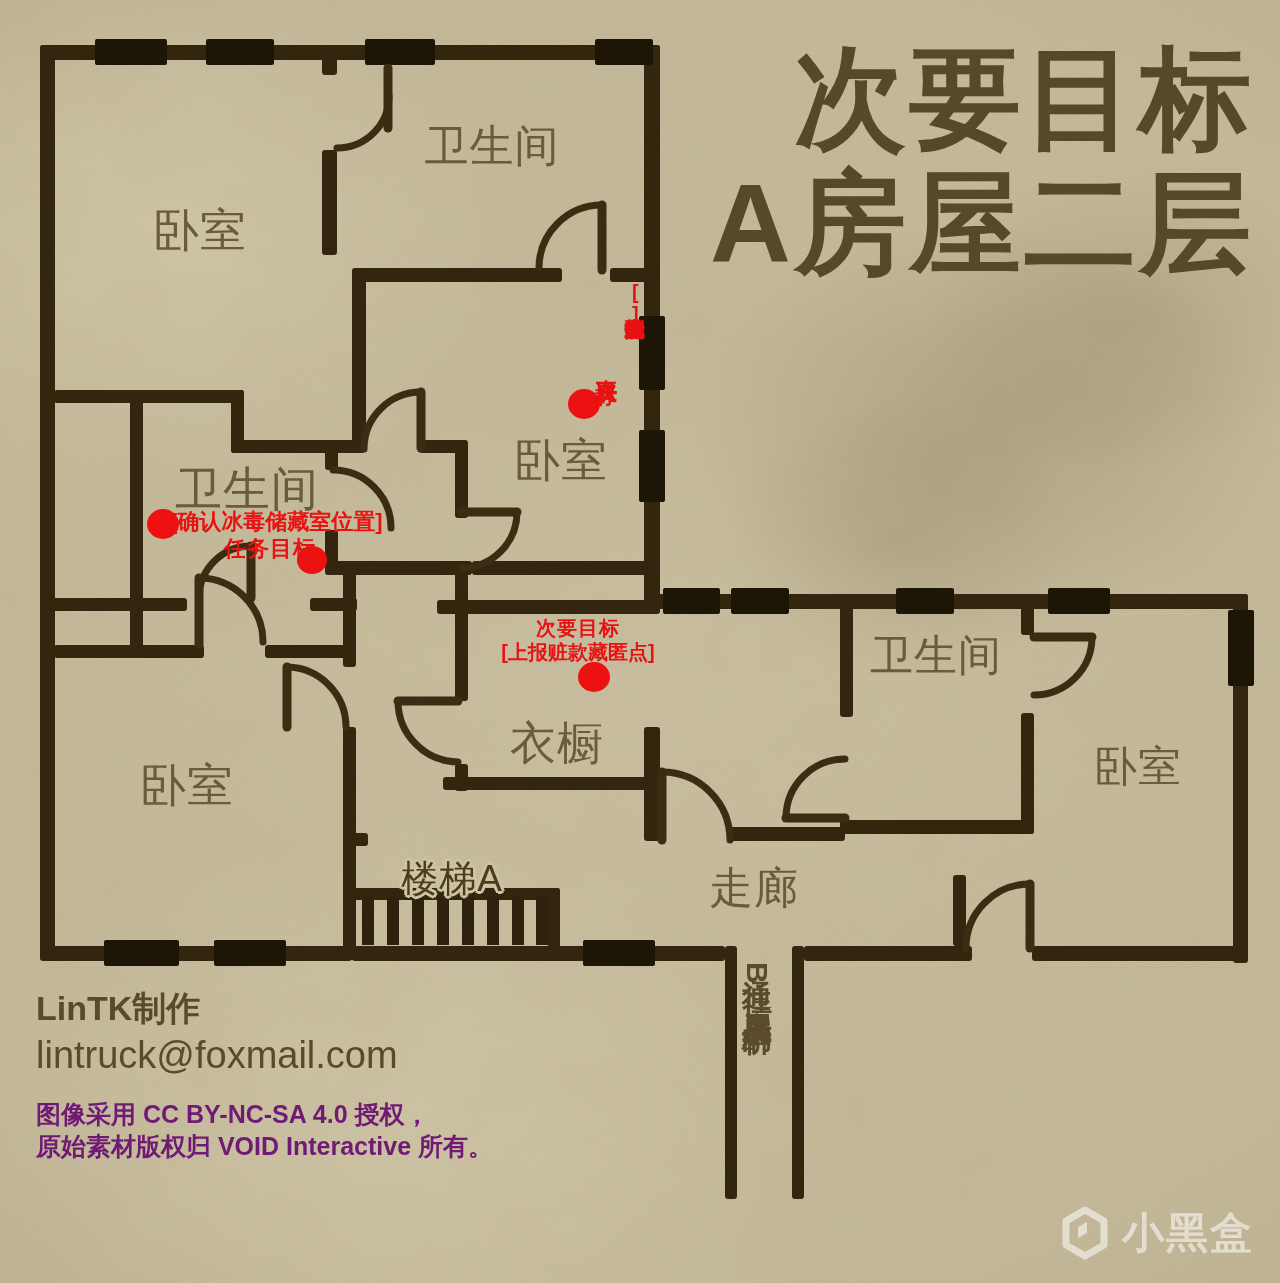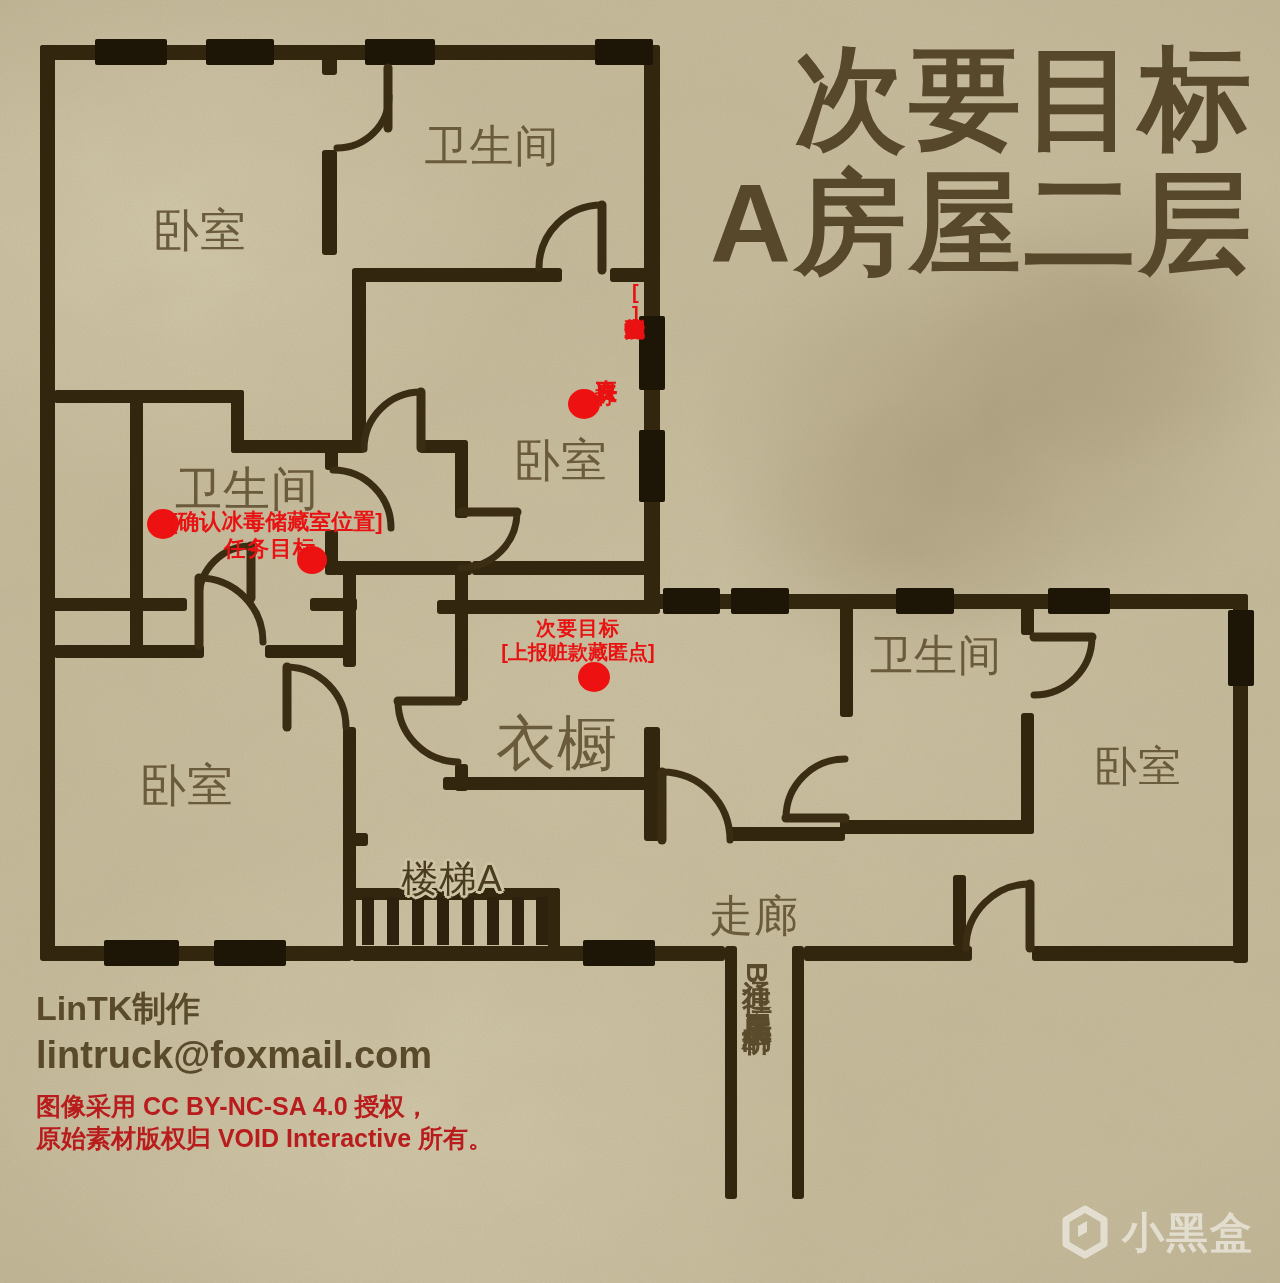--- a/index.html
+++ b/index.html
@@ -44,25 +44,25 @@
     top:36px;right:26px;text-align:right;z-index:4;
     font-weight:900;font-size:112px;line-height:1.12;letter-spacing:3px;color:#57472b;
   }
   #bridge-note{
     left:736px;top:956px;height:330px;z-index:3;
     writing-mode:vertical-rl;text-orientation:mixed;
     font-weight:900;font-size:30px;letter-spacing:3px;color:#5b4b2d;
   }
   #credits{left:36px;top:972px;z-index:4;color:#5a4a2c;}
   #credit-author{font-weight:900;font-size:34px;line-height:1.2;margin-top:16px;}
-  #credit-email{font-weight:700;font-size:38px;line-height:1.2;margin-top:4px;}
-  #credit-license{margin-top:12px;font-weight:700;font-size:25px;line-height:1.28;color:#b91c1c;}
+  #credit-email{font-weight:400;font-size:38px;line-height:1.2;margin-top:4px;}
+  #credit-license{margin-top:20px;font-weight:700;font-size:25px;line-height:1.28;color:#701a75;}
   #watermark{
     position:absolute;right:26px;bottom:22px;z-index:5;
-    display:flex;align-items:flex-start;gap:10px;opacity:.55;color:#ffffff;
+    display:flex;align-items:center;gap:10px;opacity:.55;color:#ffffff;
   }
   #watermark .wm-label{font-weight:900;font-size:42px;letter-spacing:2px;}
 </style>
 </head>
 <body>
 
 <svg id="grain" class="layer" width="1280" height="1283">
   <filter id="fineGrain">
     <feTurbulence type="fractalNoise" baseFrequency="0.55" numOctaves="2" seed="7" result="n"></feTurbulence>
     <feColorMatrix in="n" type="matrix" values="0 0 0 0 0.36  0 0 0 0 0.30  0 0 0 0 0.19  0.45 0.45 0.45 0 0"></feColorMatrix>
@@ -203,24 +203,24 @@
     <ellipse cx="312" cy="560" rx="15" ry="14"></ellipse>
     <ellipse cx="594" cy="677" rx="16" ry="15"></ellipse>
   </g>
 </svg>
 
 <div class="txt room-label" style="left:200px;top:231px;font-size:46px">卧室</div>
 <div class="txt room-label" style="left:492px;top:146px;font-size:44px">卫生间</div>
 <div class="txt room-label" style="left:561px;top:461px;font-size:46px">卧室</div>
 <div class="txt room-label" style="left:247px;top:489px;font-size:47px">卫生间</div>
 <div class="txt room-label" style="left:187px;top:786px;font-size:46px">卧室</div>
-<div class="txt room-label" style="left:557px;top:744px;font-size:60px">衣橱</div>
+<div class="txt room-label" style="left:557px;top:744px;font-size:46px">衣橱</div>
 <div class="txt room-label" style="left:936px;top:656px;font-size:43px">卫生间</div>
 <div class="txt room-label" style="left:1138px;top:767px;font-size:43px">卧室</div>
-<div class="txt room-label" style="left:754px;top:916px;font-size:44px">走廊</div>
+<div class="txt room-label" style="left:754px;top:888px;font-size:44px">走廊</div>
 <div class="txt room-label stairs-label" style="left:452px;top:879px;font-size:37px">楼梯A</div>
 
 <div class="txt objective" id="obj-rescue">
   <span class="col col-bracket">[找到丧失行动能力的未成年人]</span>
   <span class="col col-type type-line">次要目标</span>
 </div>
 <div class="txt objective" id="obj-meth">
   <div>[确认冰毒储藏室位置]</div>
   <div class="type-line">任务目标</div>
 </div>

